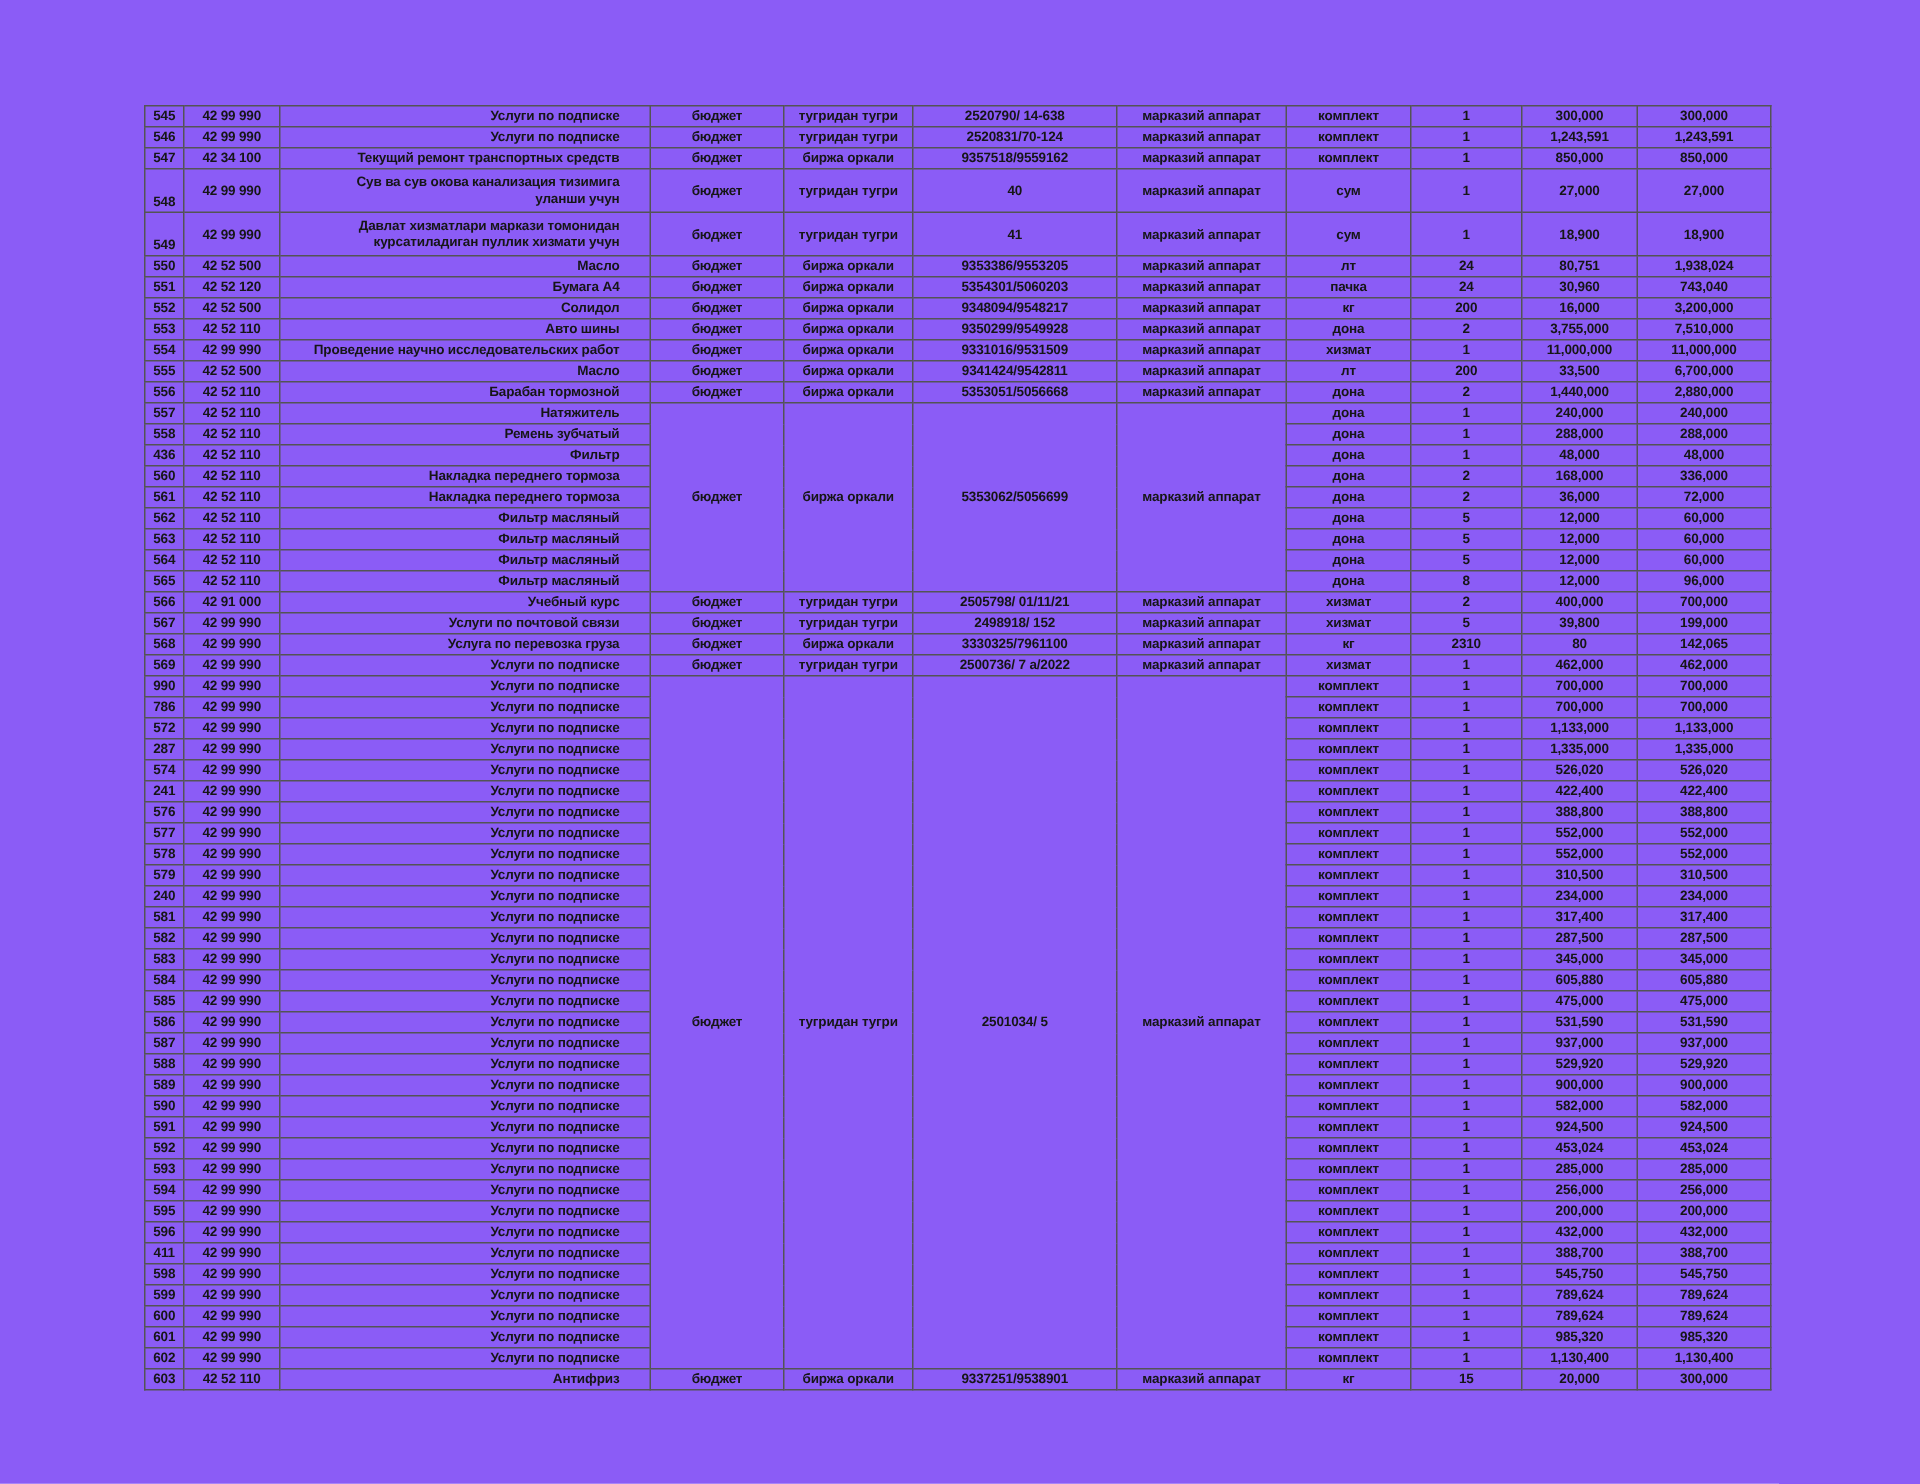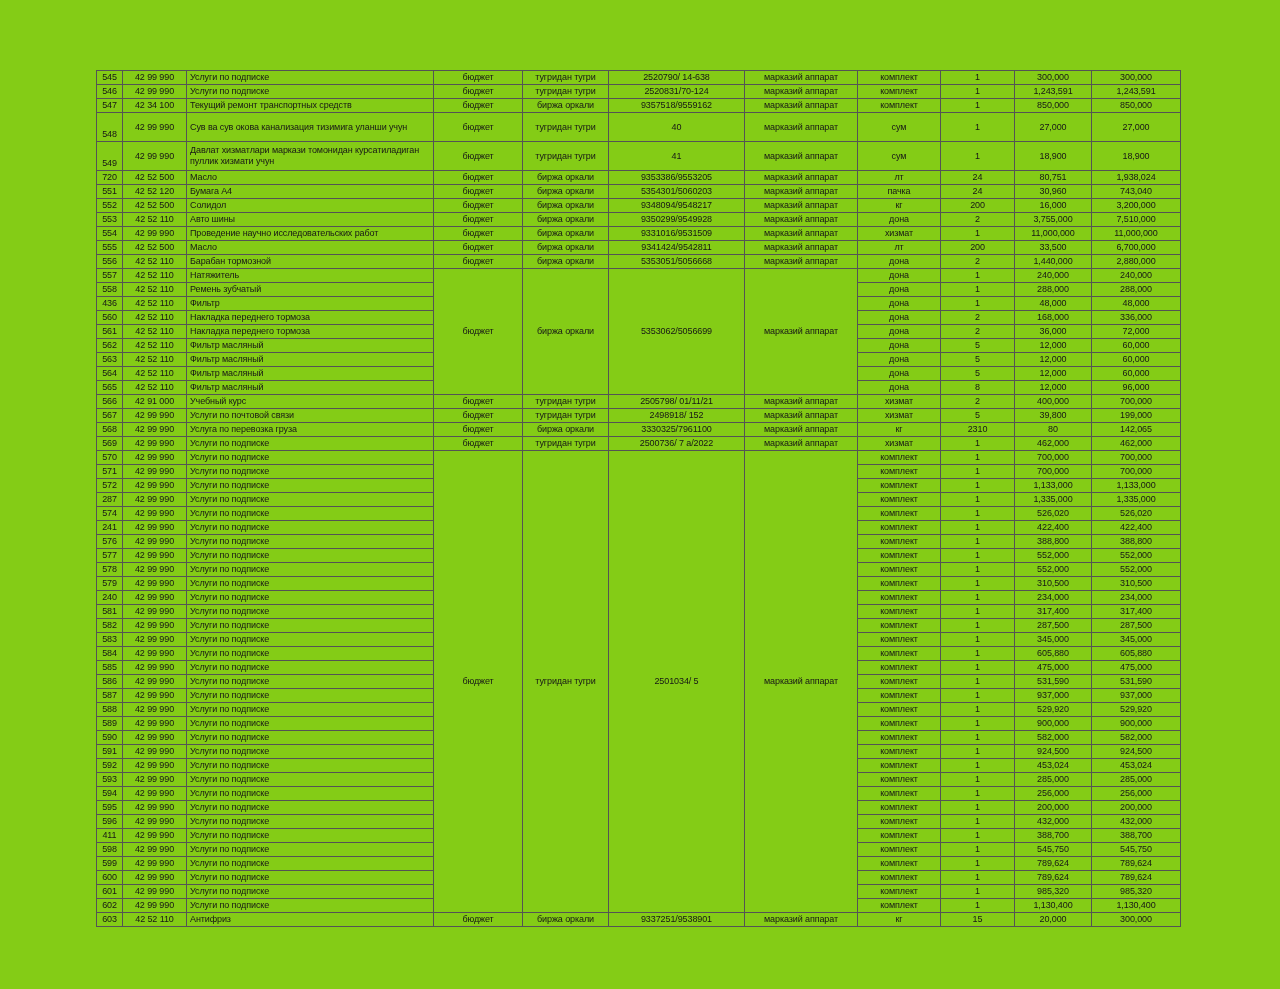--- a/index.html
+++ b/index.html
@@ -4,21 +4,21 @@
 <style>
   html,body{margin:0;padding:0;}
   body{
     width:1280px;height:989px;
     background:#ffffff;
     font-family:"Liberation Sans",sans-serif;
     position:relative;
     overflow:hidden;
   }
   .sheet{
-    position:absolute;left:0;top:0;width:1280px;height:989px;background:#84cc16;
+    position:absolute;left:0;top:0;width:1280px;height:989px;background:#8b5cf6;font-weight:bold;
   }
   table.grid{
     position:absolute;
     left:96px;top:70px;
     width:1084px;
     border-collapse:collapse;
     table-layout:fixed;
     border:1.5px solid #4d4d4d;
   }
   table.grid td{
@@ -27,22 +27,22 @@
     line-height:11px;
     color:#161616;
     text-align:center;
     vertical-align:middle;
     padding:0 2px;
     height:13px;
     overflow:hidden;
     letter-spacing:-0.1px;
   }
   table.grid td.desc{
-    text-align:left;
-    padding:0 3px;
+    text-align:right;
+    padding:0 20px;
     white-space:nowrap;
   }
   tr.tall td{height:27px;}
   tr.tall td.desc{white-space:normal;}
   tr.tall td.num{vertical-align:bottom;padding-bottom:1px;}
   td.merged{vertical-align:middle;}
 </style>
 </head>
 <body>
 
@@ -121,21 +121,21 @@
           <td>бюджет</td>
           <td>тугридан тугри</td>
           <td>41</td>
           <td>марказий аппарат</td>
           <td>сум</td>
           <td>1</td>
           <td>18,900</td>
           <td>18,900</td>
         </tr>
         <tr>
-          <td class="num">720</td>
+          <td class="num">550</td>
           <td>42 52 500</td>
           <td class="desc">Масло</td>
           <td>бюджет</td>
           <td>биржа оркали</td>
           <td>9353386/9553205</td>
           <td>марказий аппарат</td>
           <td>лт</td>
           <td>24</td>
           <td>80,751</td>
           <td>1,938,024</td>
@@ -349,34 +349,34 @@
           <td>бюджет</td>
           <td>тугридан тугри</td>
           <td>2500736/ 7  а/2022</td>
           <td>марказий аппарат</td>
           <td>хизмат</td>
           <td>1</td>
           <td>462,000</td>
           <td>462,000</td>
         </tr>
         <tr>
-          <td class="num">570</td>
+          <td class="num">990</td>
           <td>42 99 990</td>
           <td class="desc">Услуги по подписке</td>
           <td class="merged" rowspan="33">бюджет</td>
           <td class="merged" rowspan="33">тугридан тугри</td>
           <td class="merged" rowspan="33">2501034/ 5</td>
           <td class="merged" rowspan="33">марказий аппарат</td>
           <td>комплект</td>
           <td>1</td>
           <td>700,000</td>
           <td>700,000</td>
         </tr>
         <tr>
-          <td class="num">571</td>
+          <td class="num">786</td>
           <td>42 99 990</td>
           <td class="desc">Услуги по подписке</td>
           <td>комплект</td>
           <td>1</td>
           <td>700,000</td>
           <td>700,000</td>
         </tr>
         <tr>
           <td class="num">572</td>
           <td>42 99 990</td>

